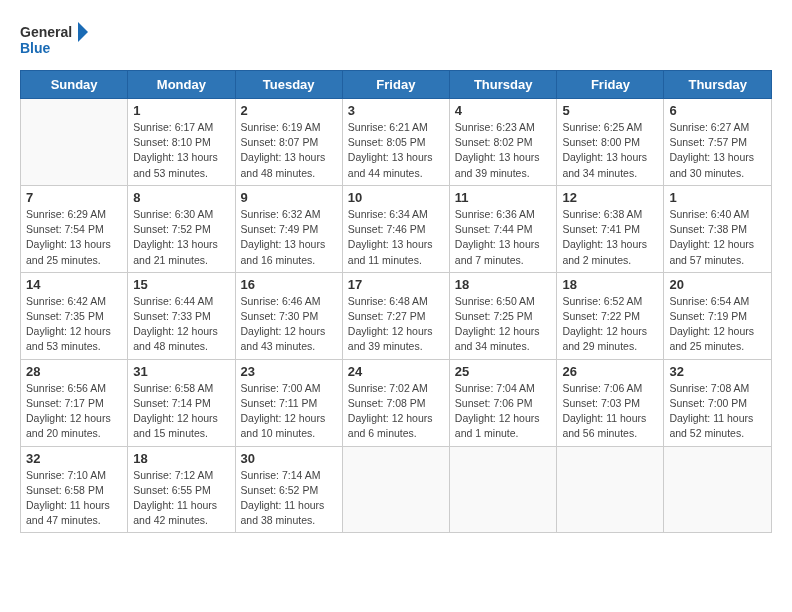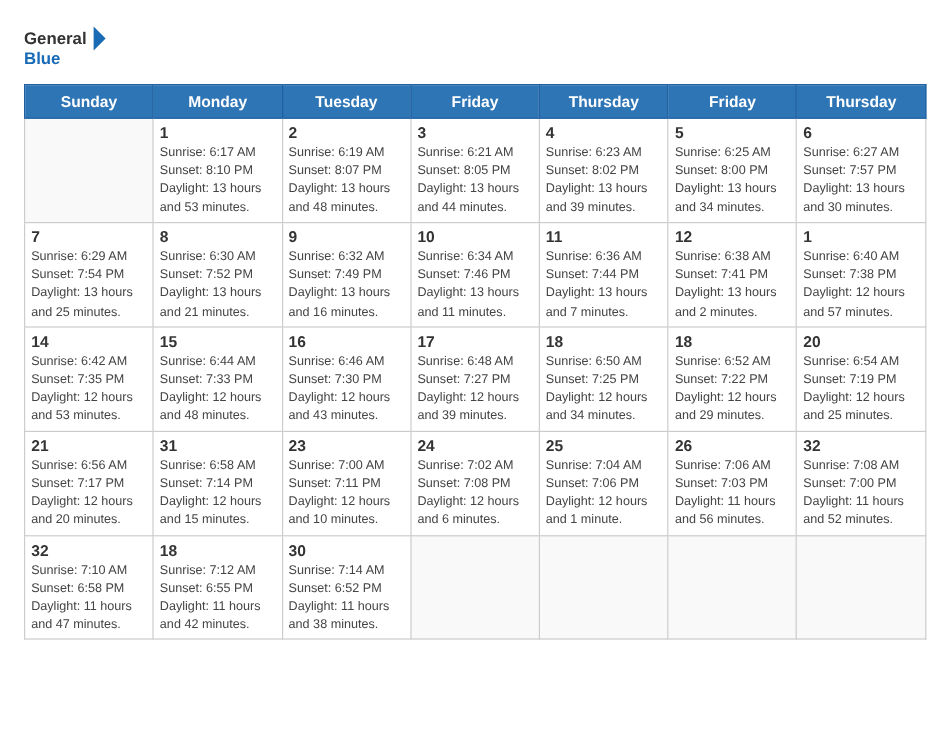--- a/index.html
+++ b/index.html
@@ -224,21 +224,21 @@
         </td>
         <td>
           <span class="day-number">20</span>
         <div class="day-info">
           Sunrise: 6:54 AM<br>Sunset: 7:19 PM<br>Daylight: 12 hours and 25 minutes.
         </div>
         </td>
       </tr>
       <tr>
         <td>
-          <span class="day-number">21</span>
+          <span class="day-number">28</span>
         <div class="day-info">
           Sunrise: 6:56 AM<br>Sunset: 7:17 PM<br>Daylight: 12 hours and 20 minutes.
         </div>
         </td>
         <td>
           <span class="day-number">31</span>
         <div class="day-info">
           Sunrise: 6:58 AM<br>Sunset: 7:14 PM<br>Daylight: 12 hours and 15 minutes.
         </div>
         </td>

